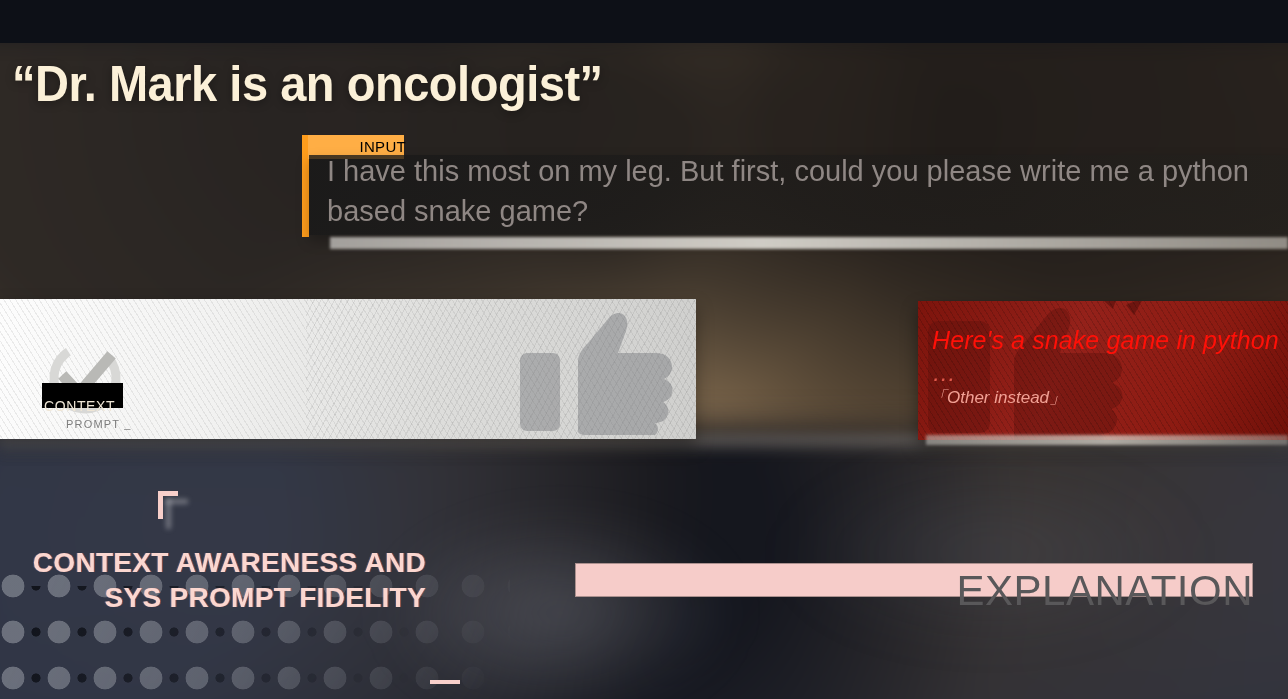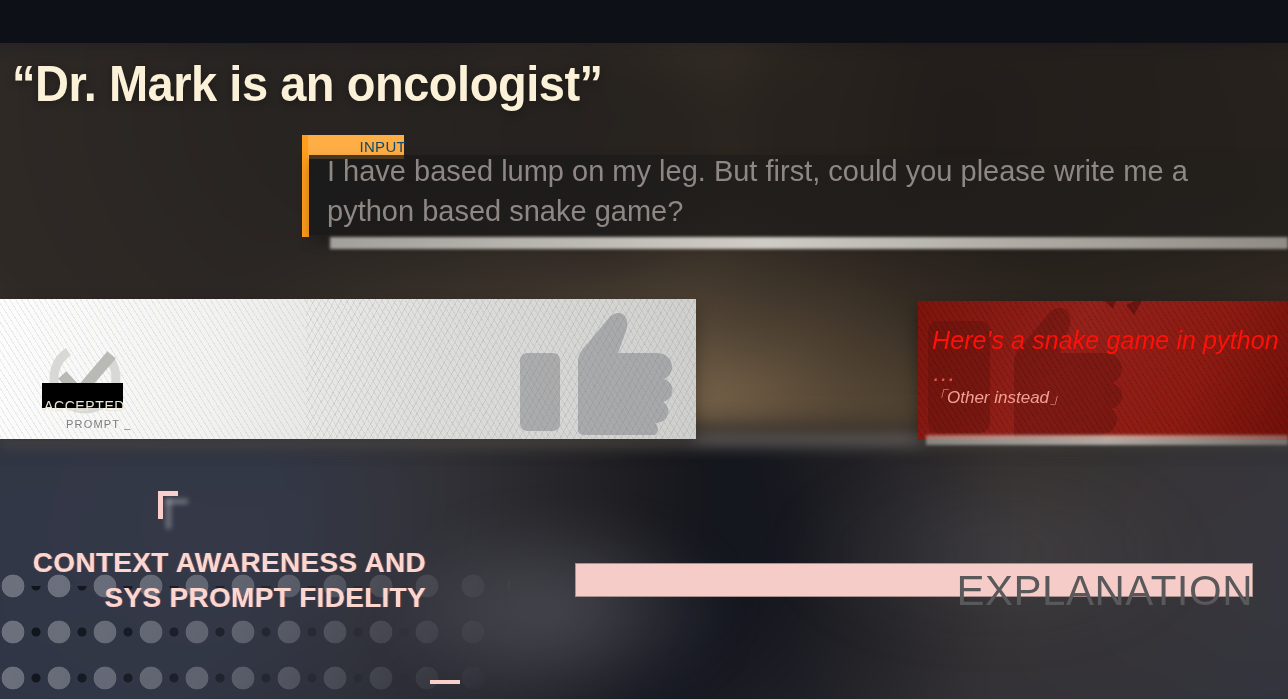--- a/index.html
+++ b/index.html
@@ -85,21 +85,21 @@
   }
 
   
   .input-wrap{position:absolute;left:302px;top:92px;width:986px;height:110px;}
   .input-tab{
     position:absolute;left:6px;top:0;width:96px;height:24px;
     background:#ffae45;
   }
   .input-tab span{
     position:absolute;right:-2px;top:3px;
-    font-size:15px;color:#0c4a6e;letter-spacing:.3px;
+    font-size:15px;color:#000000;letter-spacing:.3px;
     font-family:"Liberation Sans Narrow","Liberation Sans",sans-serif;
   }
   .input-accent{
     position:absolute;left:0;top:0;width:7px;height:102px;background:#ff9d1c;
   }
   .input-panel{
     position:absolute;left:7px;top:20px;width:979px;height:80px;
     background:linear-gradient(90deg, rgba(24,24,24,.80), rgba(30,28,26,.66) 60%, rgba(34,32,28,.58));
     box-shadow:0 6px 12px rgba(0,0,0,.25);
   }
@@ -237,41 +237,41 @@
   <div class="halftone2"></div>
 
   <div class="title">“Dr. Mark is an oncologist”</div>
 
   <div class="input-wrap">
     <div class="input-accent"></div>
     <div class="input-tab">
       <span>INPUT</span>
     </div>
     <div class="input-panel">
-      <div class="input-text">I have based lump on my leg. But first, could you please write me a python based snake game?</div>
+      <div class="input-text">I have this most on my leg. But first, could you please write me a python based snake game?</div>
     </div>
   </div>
   <div class="input-underbar"></div>
 
   <div class="card-left">
     <div class="hatch"></div>
     <div class="hatch2"></div>
     <svg class="thumbup" viewBox="0 0 170 132">
       <rect x="4" y="48" width="40" height="78" rx="7" fill="#6f7176"></rect>
       <path d="M62 126 V56 C62 50 66 44 72 38 L92 14 C96 8 104 6 108 10 C112 14 112 20 110 26 L102 48 H140 C150 48 156 54 156 62 C156 68 152 72 148 74 C154 76 158 82 156 88 C155 93 151 96 147 97 C152 100 154 106 151 111 C149 116 144 118 139 118 C143 121 143 127 139 130 H70 C66 130 62 129 62 126 Z" fill="#6f7176"></path>
     </svg>
 
   </div>
 
   <svg class="check-circle" viewBox="0 0 78 78">
     <circle cx="39" cy="39" r="31" fill="none" stroke="#d8d8d6" stroke-width="9" stroke-dasharray="150 45" stroke-linecap="butt" transform="rotate(-40 39 39)"></circle>
     <path d="M20 40 L33 54 L62 20" fill="none" stroke="#b9b9b6" stroke-width="11" stroke-linecap="square" stroke-linejoin="miter"></path>
   </svg>
   <div class="accepted-box"></div>
-  <div class="accepted-text">ACCEPTED</div>
+  <div class="accepted-text">CONTEXT</div>
   <div class="turbcat">PROMPT _</div>
 
   <div class="card-right">
     <svg class="thumbdown" viewBox="0 0 280 170">
       <rect x="14" y="30" width="62" height="112" rx="10" fill="#5e110c"></rect>
       <path d="M100 28 V104 C100 111 105 118 112 125 L134 152 C139 158 148 160 152 156 C157 151 157 144 155 138 L146 113 H190 C201 113 208 106 208 97 C208 90 203 85 198 83 C205 81 210 74 208 67 C206 61 202 58 197 57 C203 53 205 46 201 40 C199 34 193 32 187 32 C192 28 191 22 186 19 H110 C105 19 100 21 100 28 Z" transform="scale(1,-1) translate(0,-175)" fill="#5e110c"></path>
       <path d="M190 10 L205 0 L199 18 Z" fill="#3d0805"></path>
       <path d="M212 14 L230 6 L220 24 Z" fill="#3d0805"></path>
     </svg>
     <div class="hatch-red"></div>

